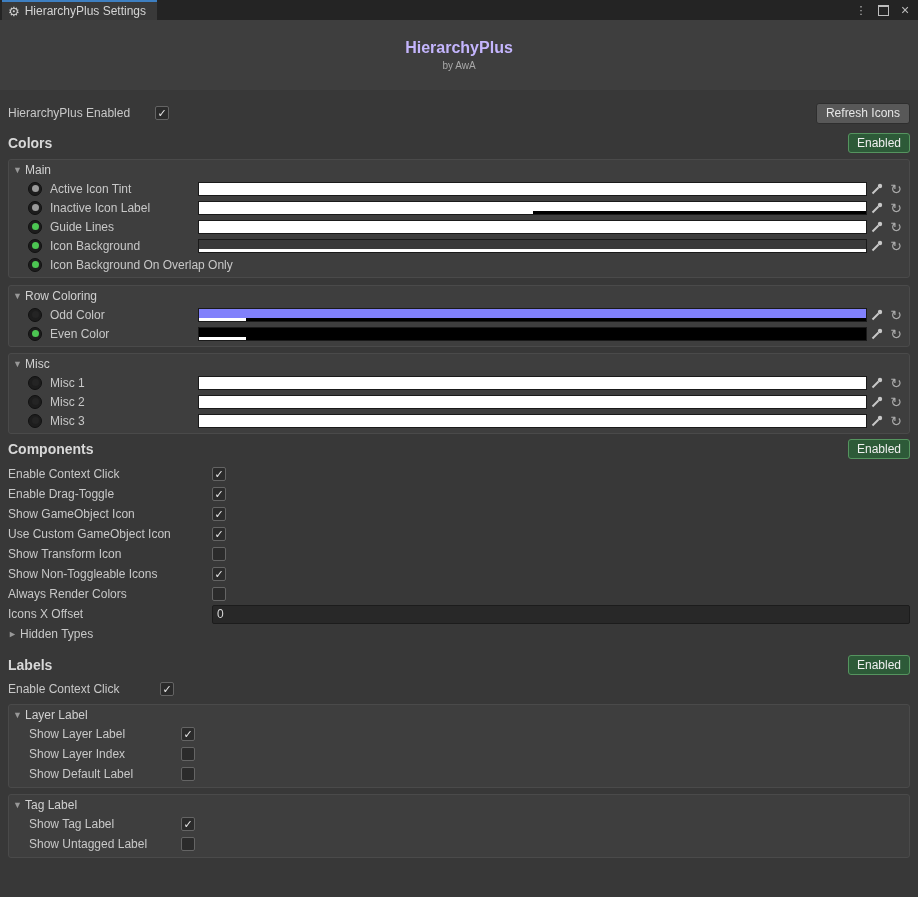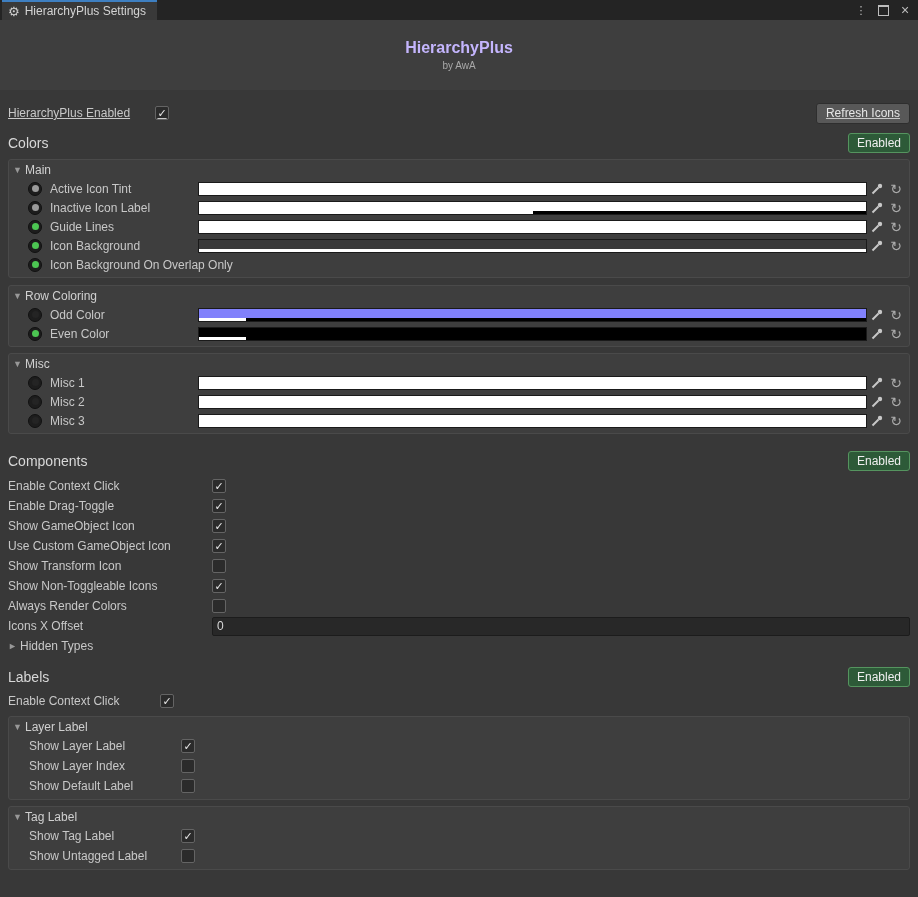--- a/index.html
+++ b/index.html
@@ -32,21 +32,21 @@
   .checkbox {
     width:14px; height:14px; background:#2b2b2b; border:1px solid #646464; border-radius:2px;
     display:flex; align-items:center; justify-content:center;
     color:#e9e9e9; font-size:11px; line-height:1; box-sizing:border-box;
   }
   .btn-refresh {
     margin-left:auto; height:19px; padding:0 9px; display:flex; align-items:center;
     background:#585858; border:1px solid #2e2e2e; border-radius:3px; color:#e6e6e6;
   }
   .section-head { height:22px; display:flex; align-items:center; }
-  .section-title { font-size:14px; color:#d8d8d8; }
+  .section-title { font-size:14px; color:#d8d8d8;font-weight:bold; }
   .badge {
     margin-left:auto; height:18px; padding:0 8px; display:flex; align-items:center;
     background:#2d5a38; border:1px solid #55945f; border-radius:3px; color:#efefef;
   }
   .groupbox {
     background:#3e3e3e; border:1px solid #4a4a4a; border-radius:3px;
     padding:1px 4px 3px 4px;
   }
   .fold-head { height:18px; display:flex; align-items:center; }
   .fold-tri { width:12px; color:#989898; font-size:9px; }
@@ -67,26 +67,26 @@
   
   .comp-row .lbl { width:204px; }
   .text-field {
     flex:1; height:17px; background:#282828; border:1px solid #1c1c1c; border-radius:2px;
     display:flex; align-items:center; padding:0 4px; color:#d8d8d8;
   }
   .labels-ctx .lbl { width:152px; }
   .g-row { height:20px; display:flex; align-items:center; padding-left:16px; }
   .g-row .lbl { width:152px; }
   
-  .top-row { margin-top:13px;text-decoration:underline; }
+  .top-row { margin-top:13px; }
   .sec-colors { margin-top:9px; }
   .box-main { margin-top:5px; }
   .box-rowcol { margin-top:7px; }
   .box-misc { margin-top:6px; }
-  .sec-components { margin-top:16px; }
+  .sec-components { margin-top:4px; }
   .comp-list { margin-top:4px; }
   .sec-labels { margin-top:10px;justify-content:space-between; }
   .labels-ctx { margin-top:3px; }
   .box-layer { margin-top:5px; }
   .box-tag { margin-top:6px; }
 </style>
 </head>
 <body>
 
 <div class="window">

